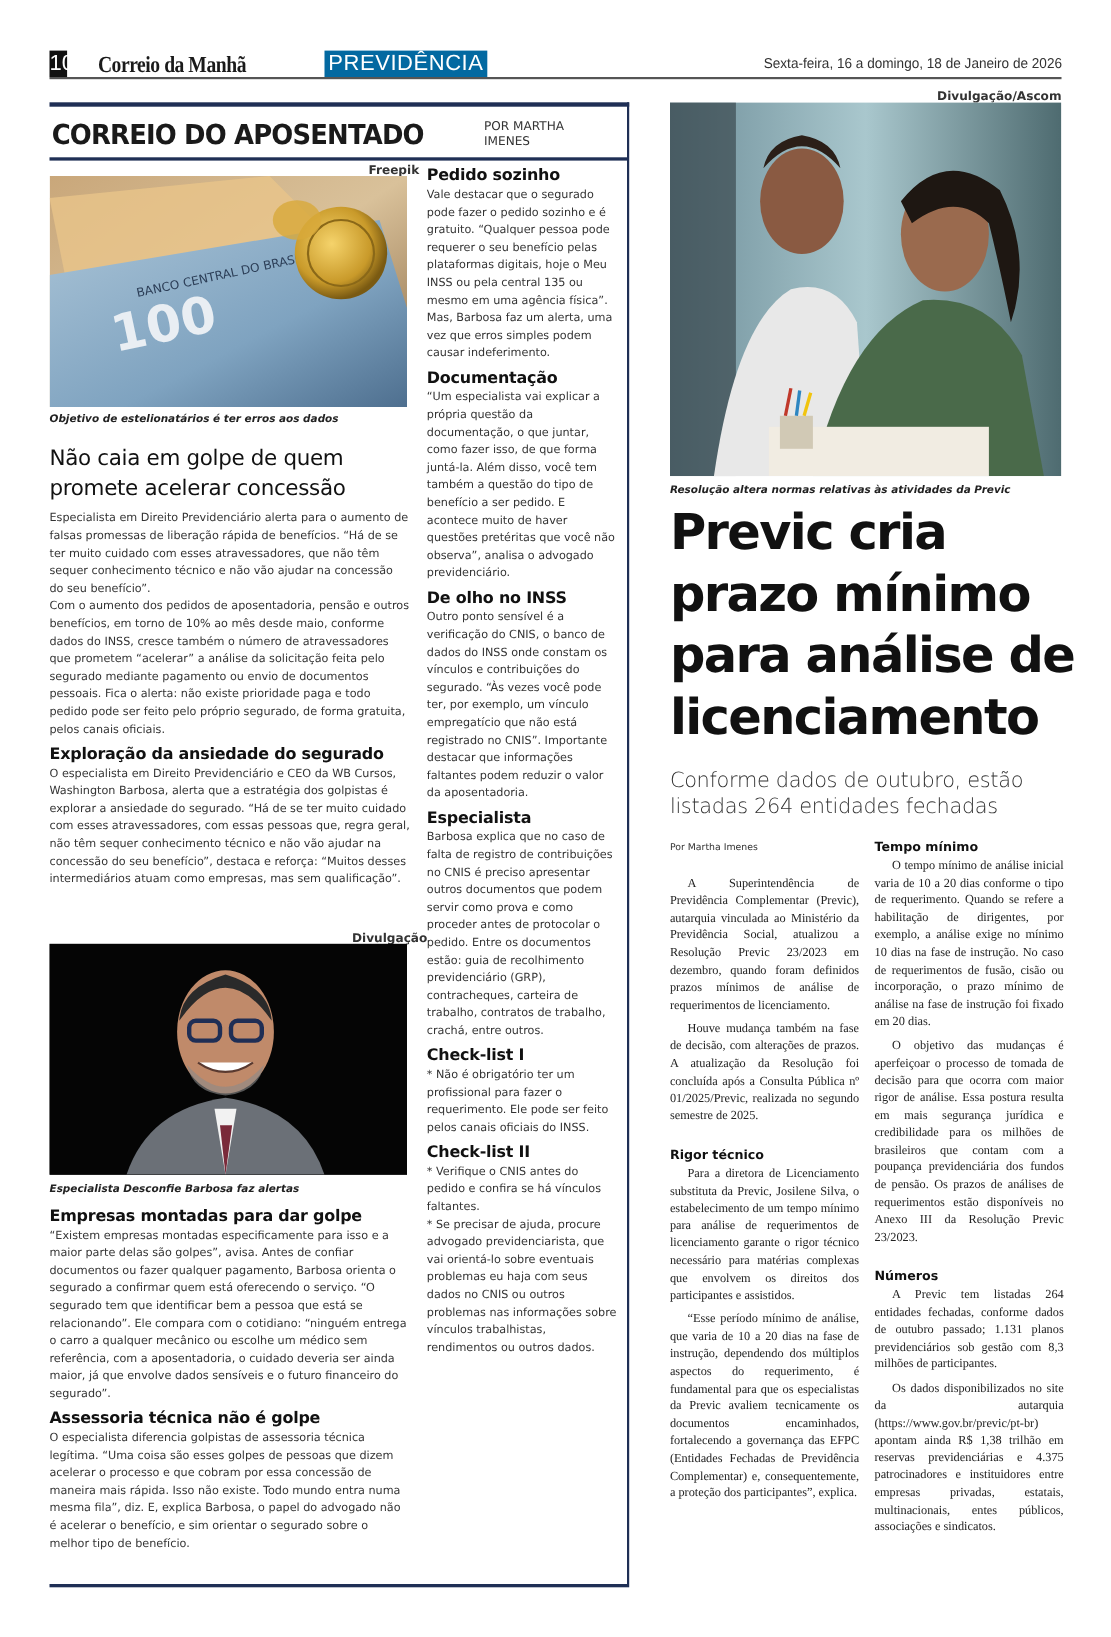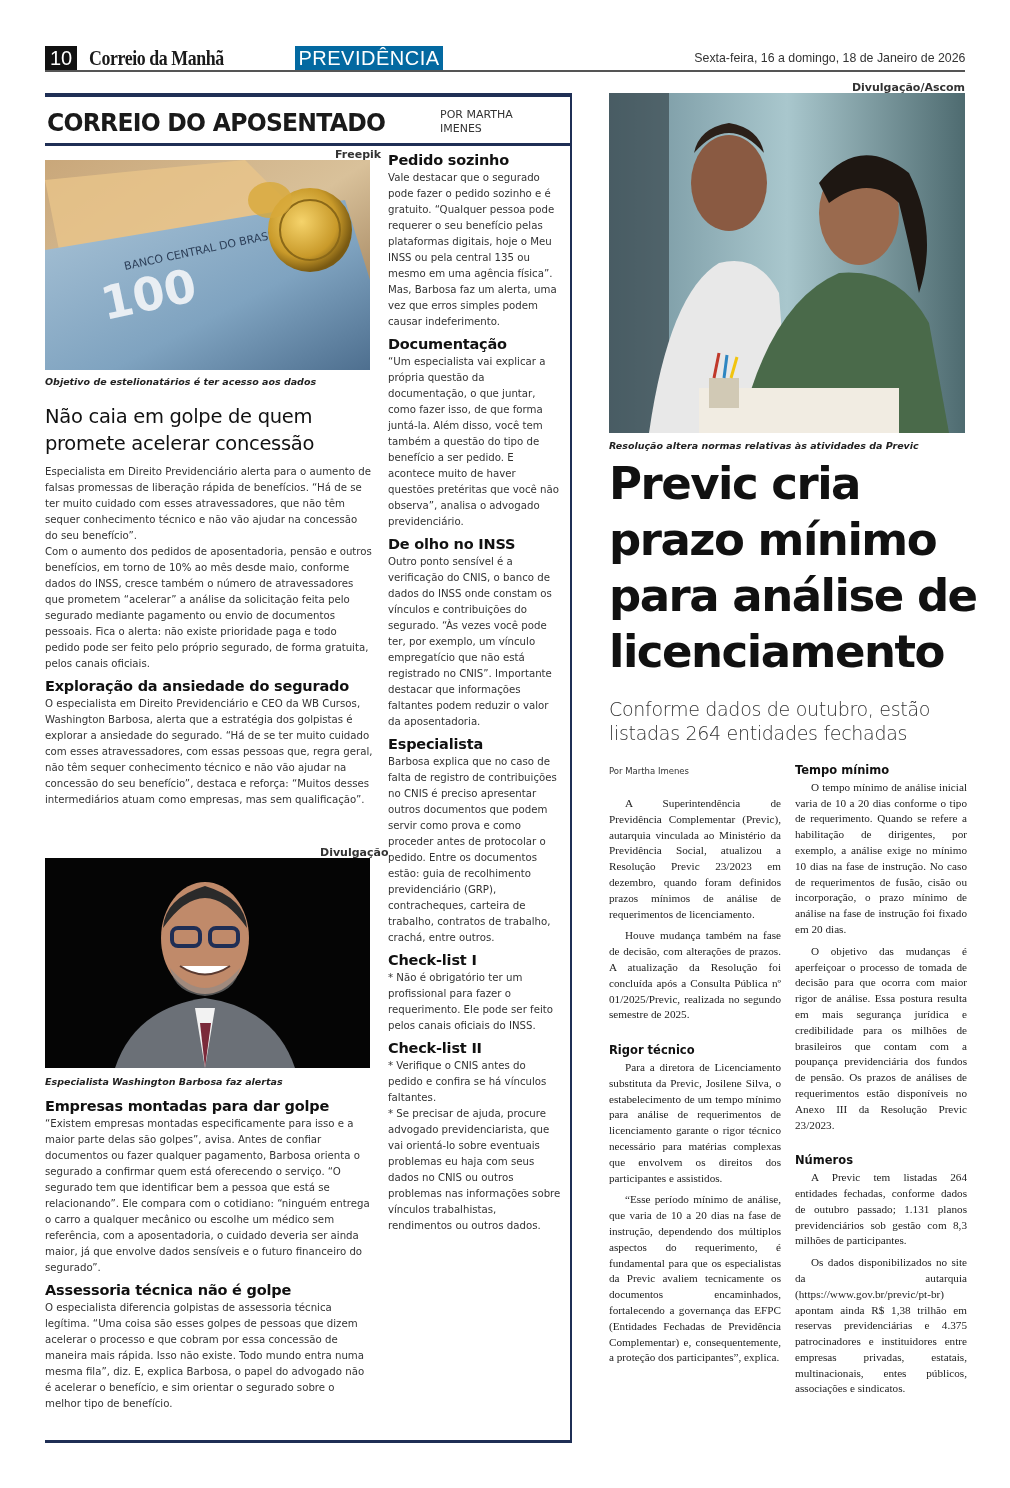--- a/index.html
+++ b/index.html
@@ -1,20 +1,20 @@
 <!DOCTYPE html>
 <html><head>
 <meta charset="utf-8">
 <style>
   * { box-sizing: border-box; margin: 0; padding: 0; }
   body { width: 1010px; height: 1488px; background: #ffffff; position: relative; overflow: hidden; font-family: "DejaVu Sans", sans-serif; color: #1a1a1a; }
 
   
   .masthead { position: absolute; left: 45px; top: 46px; width: 920px; height: 26px; border-bottom: 2px solid #555; }
-  .page-num { position: absolute; left: 0; top: 0; width: 32px; height: 24px; background: #111; color: #fff; font-family: "Liberation Sans", sans-serif; font-size: 20px; line-height: 24px; text-align: center; }
+  .page-num { position: absolute; left: 0; top: 0; width: 16px; height: 24px; background: #111; color: #fff; font-family: "Liberation Sans", sans-serif; font-size: 20px; line-height: 24px; text-align: center; }
   .paper-name { position: absolute; left: 44px; top: 0; font-family: "Liberation Serif", serif; font-weight: bold; font-size: 21px; line-height: 24px; letter-spacing: -0.5px; transform: scaleX(0.85); transform-origin: left; }
   .section-tag { position: absolute; left: 250px; top: 0; width: 148px; height: 24px; background: #0369a1; color: #fff; font-family: "Liberation Sans", sans-serif; font-size: 20px; line-height: 24px; text-align: center; letter-spacing: 0.5px; }
   .issue-date { position: absolute; right: 0; top: 4px; font-family: "Liberation Sans", sans-serif; font-size: 13px; color: #333; transform: scaleX(0.95); transform-origin: right; }
 
   
   .col-box { position: absolute; left: 45px; top: 93px; width: 527px; height: 1350px; border-top: 4px solid #1f2f55; border-right: 2px solid #1f2f55; }
   .col-box-bottom { position: absolute; left: 45px; top: 1440px; width: 525px; height: 3px; background: #1f2f55; }
   .column-title { position: absolute; left: 47px; top: 108px; font-family: "DejaVu Sans", sans-serif; font-weight: bold; font-size: 25px; letter-spacing: -0.8px; transform: scaleX(0.94); transform-origin: left; }
   .column-byline { position: absolute; left: 440px; top: 108px; font-family: "DejaVu Sans", sans-serif; font-size: 11px; line-height: 14px; color: #333; }
   .title-rule { position: absolute; left: 45px; top: 143px; width: 525px; height: 3px; background: #1f2f55; }
@@ -83,21 +83,21 @@
     <rect width="325" height="210" fill="url(#bg1)"></rect>
     <polygon points="0,20 200,0 260,60 20,120" fill="#e8c48a" opacity="0.8"></polygon>
     <polygon points="0,90 300,40 325,120 325,210 0,210" fill="url(#note100)"></polygon>
     <text x="80" y="110" font-family="DejaVu Sans, sans-serif" font-size="11" fill="#2c3e57" transform="rotate(-12 80 110)">BANCO CENTRAL DO BRASIL</text>
     <text x="60" y="160" font-family="DejaVu Sans, sans-serif" font-size="46" font-weight="bold" fill="#e9eef3" transform="rotate(-12 60 160)">100</text>
     <circle cx="265" cy="70" r="42" fill="url(#coin)"></circle>
     <circle cx="265" cy="70" r="30" fill="none" stroke="#8a6818" stroke-width="2"></circle>
     <ellipse cx="225" cy="40" rx="22" ry="18" fill="#d8a93a" opacity="0.8"></ellipse>
   </svg>
 </div>
-<div class="caption" style="left:45px; top:376px;">Objetivo de estelionatários é ter acesso aos dados</div>
+<div class="caption" style="left:45px; top:376px;">Objetivo de estelionatários é ter erros aos dados</div>
 
 <div class="story-head">Não caia em golpe de quem promete acelerar concessão</div>
 
 <div class="left-col sans-text" style="top:464px;">
   <p>Especialista em Direito Previdenciário alerta para o aumento de falsas promessas de liberação rápida de benefícios. “Há de se ter muito cuidado com esses atravessadores, que não têm sequer conhecimento técnico e não vão ajudar na concessão do seu benefício”.</p>
   <p>Com o aumento dos pedidos de aposentadoria, pensão e outros benefícios, em torno de 10% ao mês desde maio, conforme dados do INSS, cresce também o número de atravessadores que prometem “acelerar” a análise da solicitação feita pelo segurado mediante pagamento ou envio de documentos pessoais. Fica o alerta: não existe prioridade paga e todo pedido pode ser feito pelo próprio segurado, de forma gratuita, pelos canais oficiais.</p>
   <div class="sub-head">Exploração da ansiedade do segurado</div>
   <p>O especialista em Direito Previdenciário e CEO da WB Cursos, Washington Barbosa, alerta que a estratégia dos golpistas é explorar a ansiedade do segurado. “Há de se ter muito cuidado com esses atravessadores, com essas pessoas que, regra geral, não têm sequer conhecimento técnico e não vão ajudar na concessão do seu benefício”, destaca e reforça: “Muitos desses intermediários atuam como empresas, mas sem qualificação”.</p>
 </div>
 
@@ -109,21 +109,21 @@
     <path d="M150 150 L160 210 L170 150 Z" fill="#f2f2f2"></path>
     <path d="M155 165 L160 210 L166 165 Z" fill="#7a2a3a"></path>
     <ellipse cx="160" cy="80" rx="44" ry="56" fill="#c08a6a"></ellipse>
     <path d="M118 70 Q160 10 202 70 Q200 40 160 28 Q120 40 118 70 Z" fill="#2a2a2a"></path>
     <rect x="127" y="70" width="28" height="18" rx="6" fill="none" stroke="#1f2e55" stroke-width="4"></rect>
     <rect x="165" y="70" width="28" height="18" rx="6" fill="none" stroke="#1f2e55" stroke-width="4"></rect>
     <path d="M135 108 Q160 125 185 108" fill="#fff" stroke="#5a3a30" stroke-width="2"></path>
     <path d="M125 110 Q160 150 195 110 Q190 135 160 138 Q130 135 125 110 Z" fill="#8a8a8a" opacity="0.6"></path>
   </svg>
 </div>
-<div class="caption" style="left:45px; top:1076px;">Especialista Washington Barbosa faz alertas</div>
+<div class="caption" style="left:45px; top:1076px;">Especialista Desconfie Barbosa faz alertas</div>
 
 <div class="left-col sans-text" style="top:1092px;">
   <div class="sub-head">Empresas montadas para dar golpe</div>
   <p>“Existem empresas montadas especificamente para isso e a maior parte delas são golpes”, avisa. Antes de confiar documentos ou fazer qualquer pagamento, Barbosa orienta o segurado a confirmar quem está oferecendo o serviço. “O segurado tem que identificar bem a pessoa que está se relacionando”. Ele compara com o cotidiano: “ninguém entrega o carro a qualquer mecânico ou escolhe um médico sem referência, com a aposentadoria, o cuidado deveria ser ainda maior, já que envolve dados sensíveis e o futuro financeiro do segurado”.</p>
   <div class="sub-head">Assessoria técnica não é golpe</div>
   <p>O especialista diferencia golpistas de assessoria técnica legítima. “Uma coisa são esses golpes de pessoas que dizem acelerar o processo e que cobram por essa concessão de maneira mais rápida. Isso não existe. Todo mundo entra numa mesma fila”, diz. E, explica Barbosa, o papel do advogado não é acelerar o benefício, e sim orientar o segurado sobre o melhor tipo de benefício.</p>
 </div>
 
 <div class="mid-col sans-text">
   <div class="sub-head" style="margin-top:0;">Pedido sozinho</div>

